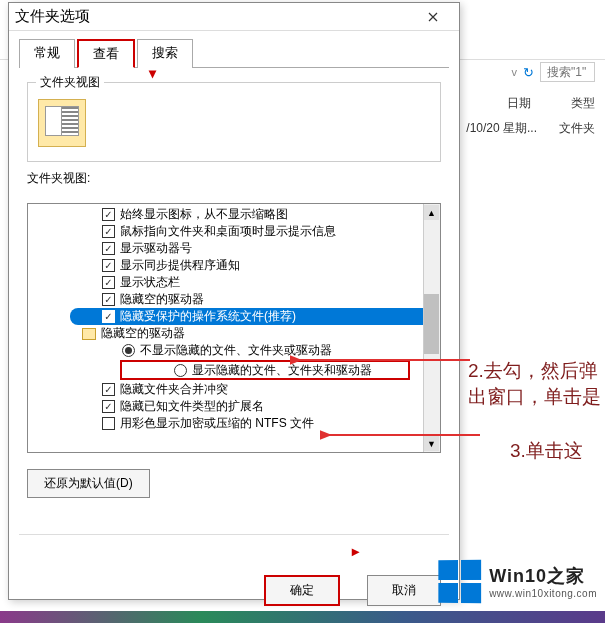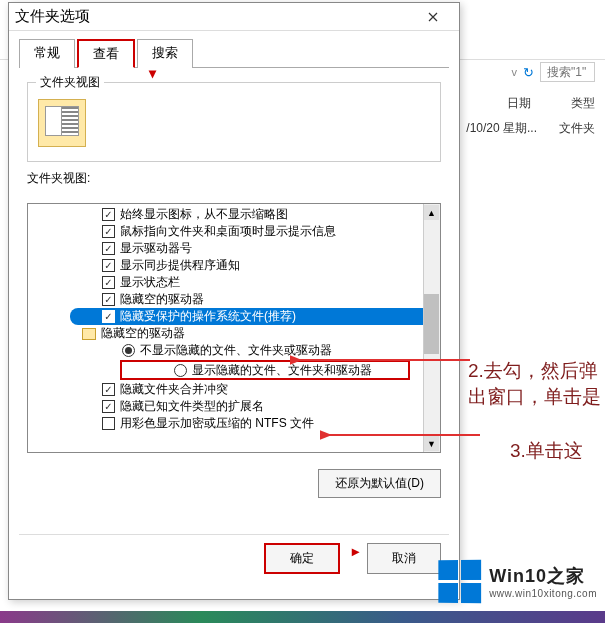--- a/index.html
+++ b/index.html
@@ -60,24 +60,24 @@
   .tree-row.highlighted { background: #0078d7; color: #fff; border-radius: 8px; }
   .tree-row.boxed { border: 2px solid #c00; margin: 1px 30px 1px 50px; height: 20px; }
   .checkbox { width: 13px; height: 13px; border: 1px solid #333; margin-right: 5px; display: inline-flex; align-items: center; justify-content: center; background: #fff; cursor: pointer; flex-shrink: 0; }
   .checkbox.checked::after { content: "✓"; color: #333; font-size: 10px; line-height: 1; }
   .tree-row.highlighted .checkbox { border-color: #fff; background: #fff; }
   .tree-row.highlighted .checkbox.checked::after { color: #333; }
   .radio { width: 13px; height: 13px; border: 1px solid #333; border-radius: 50%; margin-right: 5px; display: inline-flex; align-items: center; justify-content: center; background: #fff; cursor: pointer; flex-shrink: 0; }
   .radio.checked::after { content: ""; width: 7px; height: 7px; border-radius: 50%; background: #333; }
   .folder-icon { width: 14px; height: 12px; background: #ffe9a8; border: 1px solid #c9a030; margin-right: 5px; flex-shrink: 0; }
   
-  .restore-row { display: flex; justify-content: flex-end; margin: 10px 18px 0 18px; }
+  .restore-row { display: flex; justify-content: flex-start; margin: 10px 18px 0 18px; }
   
   .dlg-buttons { display: flex; justify-content: flex-end; gap: 8px; margin: 36px 10px 0 10px; padding-top: 8px; border-top: 1px solid #ddd; padding-right: 8px; }
-  .dlg-buttons .btn { padding: 5px 24px; }
+  .dlg-buttons .btn { padding: 5px 24px; margin-top: 32px; }
   .btn.ok { border: 2px solid #c00; }
   .ok-marker { color: #c00; font-weight: bold; margin-left: 4px; font-size: 14px; }
   
   
   .arrow { position: absolute; pointer-events: none; }
   .anno-text { position: absolute; color: #7f1d1d; font-size: 19px; }
   
   
   .logo-wrap { position: absolute; right: 8px; bottom: 20px; display: flex; align-items: center; gap: 8px; }
   .winlogo { display: grid; grid-template-columns: 20px 20px; grid-template-rows: 20px 20px; gap: 3px; transform: perspective(200px) rotateY(-6deg); }

